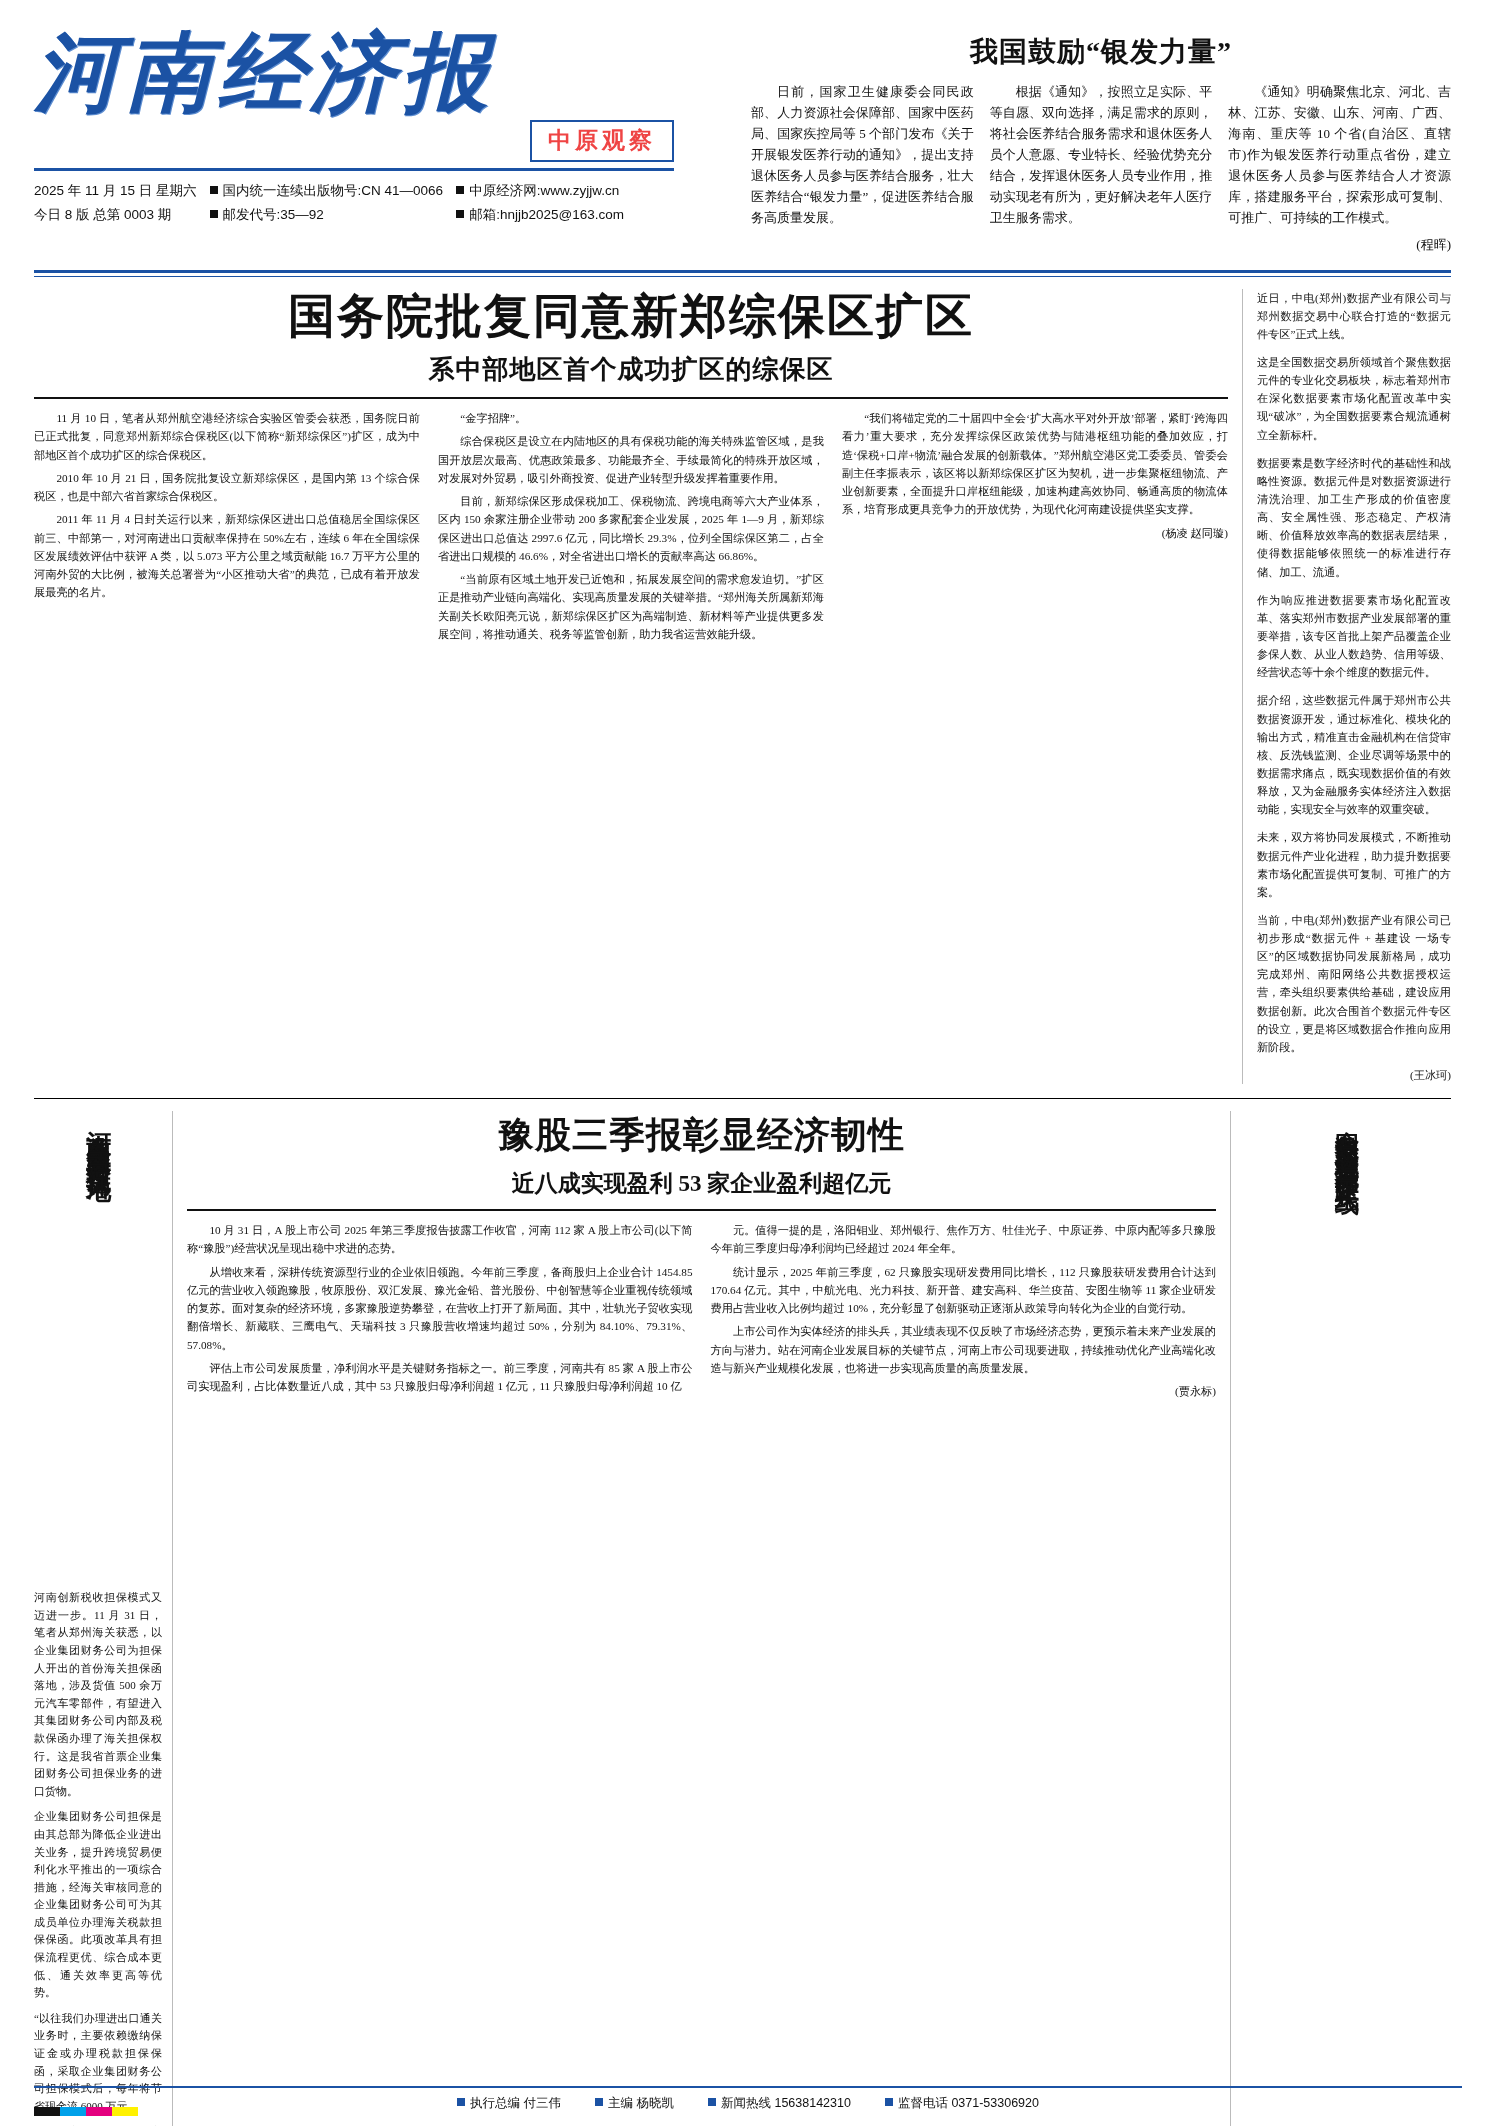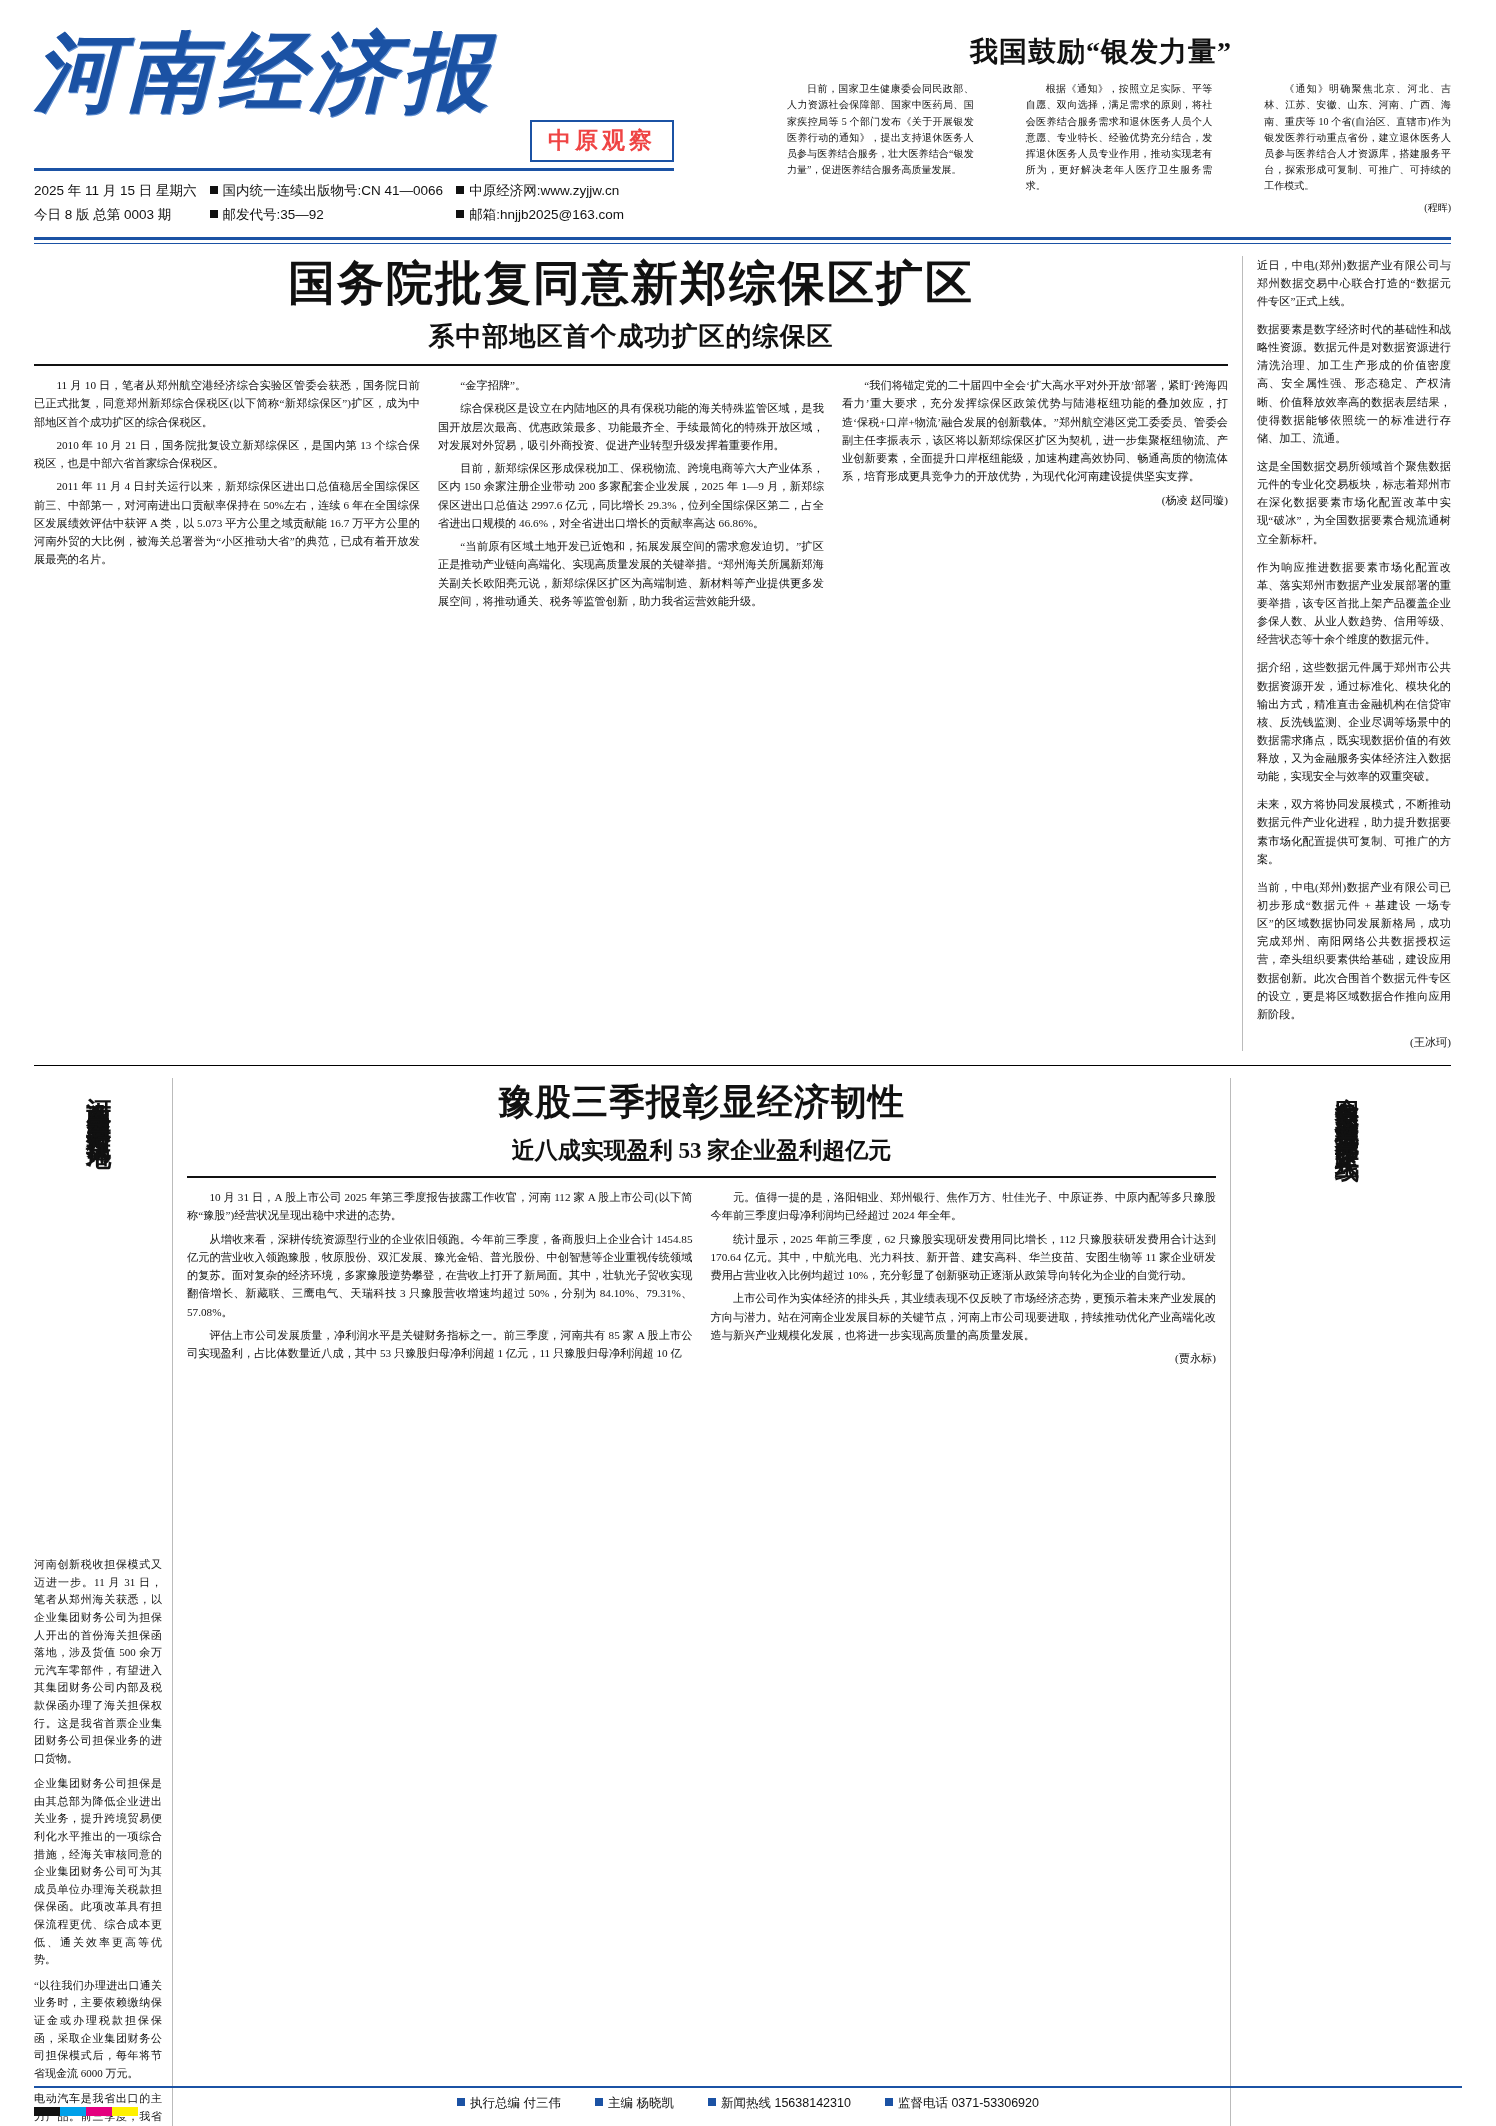--- a/index.html
+++ b/index.html
@@ -28,21 +28,21 @@
     padding:3px 16px 4px 16px;letter-spacing:4px;
   }
   .mast-rule{width:640px;height:3px;background:#1b52a4;margin-top:6px;}
   .mast-meta{display:flex;gap:13px;margin-top:8px;font-size:13.5px;line-height:1.75;color:#111;font-family:"Liberation Sans",sans-serif;}
   .mast-meta .col{white-space:nowrap;}
   .sq{display:inline-block;width:8px;height:8px;background:#111;margin-right:5px;vertical-align:1px;}
 
   .mast-right{width:700px;padding-top:4px;}
   .mr-title{text-align:center;font-size:28px;font-weight:bold;line-height:1.4;letter-spacing:1px;}
   .mr-body{display:flex;gap:16px;margin-top:10px;}
-  .mr-col{flex:1;font-size:10px;line-height:1.62;text-align:justify;margin-left:36px;}
+  .mr-col{flex:1;font-size:13px;line-height:1.62;text-align:justify;}
   .sign{text-align:right;}
 
   .thick-rule{height:3px;background:#1b52a4;margin:10px 0 0 0;}
   .thin-rule{height:1px;background:#1b52a4;margin-top:3px;}
 
   
   .body-wrap{display:flex;margin-top:12px;}
   .main-col{width:1230px;}
   .right-rail{width:200px;padding-left:14px;border-left:1px solid #bbb;margin-left:14px;}
 
@@ -152,22 +152,22 @@
         </div>
         <div class="c">
           <p>“我们将锚定党的二十届四中全会‘扩大高水平对外开放’部署，紧盯‘跨海四看力’重大要求，充分发挥综保区政策优势与陆港枢纽功能的叠加效应，打造‘保税+口岸+物流’融合发展的创新载体。”郑州航空港区党工委委员、管委会副主任李振表示，该区将以新郑综保区扩区为契机，进一步集聚枢纽物流、产业创新要素，全面提升口岸枢纽能级，加速构建高效协同、畅通高质的物流体系，培育形成更具竞争力的开放优势，为现代化河南建设提供坚实支撑。</p>
           <p class="sign" style="text-indent:0">(杨凌 赵同璇)</p>
         </div>
       </div>
     </div>
 
     <div class="right-rail">
       <div class="rail-body" style="margin-top:0">近日，中电(郑州)数据产业有限公司与郑州数据交易中心联合打造的“数据元件专区”正式上线。</div>
+      <div class="rail-body">这是全国数据交易所领域首个聚焦数据元件的专业化交易板块，标志着郑州市在深化数据要素市场化配置改革中实现“破冰”，为全国数据要素合规流通树立全新标杆。</div>
       <div class="rail-body">数据要素是数字经济时代的基础性和战略性资源。数据元件是对数据资源进行清洗治理、加工生产形成的价值密度高、安全属性强、形态稳定、产权清晰、价值释放效率高的数据表层结果，使得数据能够依照统一的标准进行存储、加工、流通。</div>
-      <div class="rail-body">这是全国数据交易所领域首个聚焦数据元件的专业化交易板块，标志着郑州市在深化数据要素市场化配置改革中实现“破冰”，为全国数据要素合规流通树立全新标杆。</div>
       <div class="rail-body">作为响应推进数据要素市场化配置改革、落实郑州市数据产业发展部署的重要举措，该专区首批上架产品覆盖企业参保人数、从业人数趋势、信用等级、经营状态等十余个维度的数据元件。</div>
       <div class="rail-body">据介绍，这些数据元件属于郑州市公共数据资源开发，通过标准化、模块化的输出方式，精准直击金融机构在信贷审核、反洗钱监测、企业尽调等场景中的数据需求痛点，既实现数据价值的有效释放，又为金融服务实体经济注入数据动能，实现安全与效率的双重突破。</div>
       <div class="rail-body">未来，双方将协同发展模式，不断推动数据元件产业化进程，助力提升数据要素市场化配置提供可复制、可推广的方案。</div>
       <div class="rail-body">当前，中电(郑州)数据产业有限公司已初步形成“数据元件 + 基建设 一场专区”的区域数据协同发展新格局，成功完成郑州、南阳网络公共数据授权运营，牵头组织要素供给基础，建设应用数据创新。此次合围首个数据元件专区的设立，更是将区域数据合作推向应用新阶段。</div>
       <div class="rail-body" style="text-align:right">(王冰珂)</div>
     </div>
   </div>
 
   <div style="position:absolute;right:34px;top:430px;width:0;height:0;overflow:visible;"></div>
 

